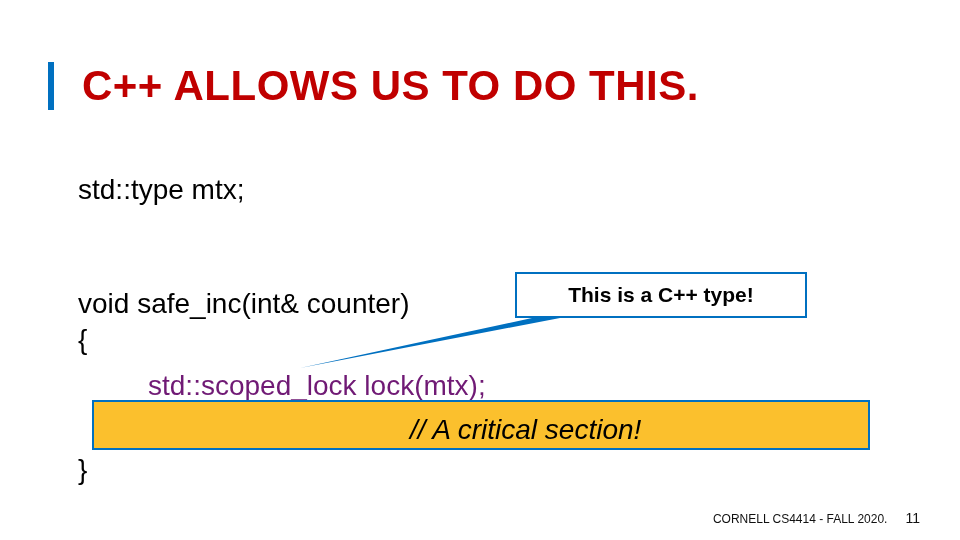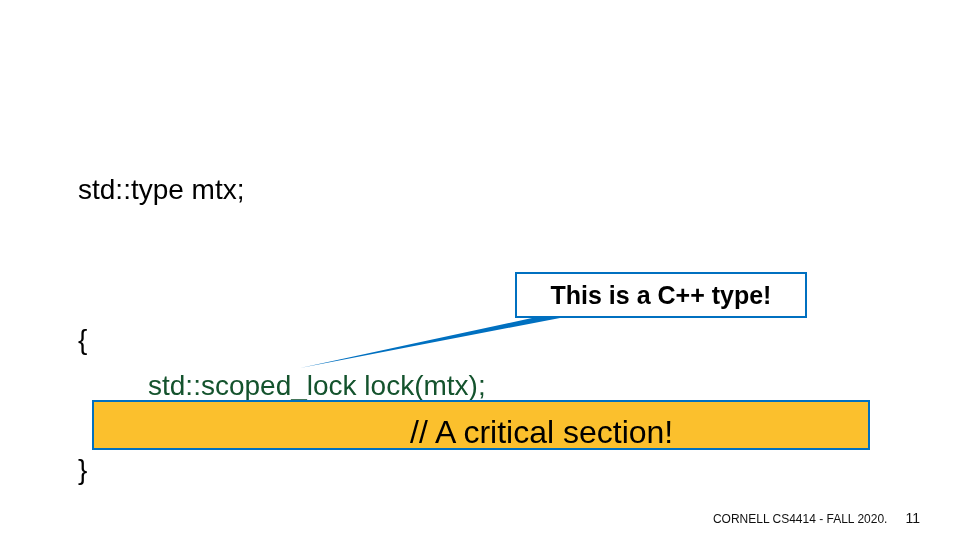--- a/index.html
+++ b/index.html
@@ -6,46 +6,51 @@
   html, body { width: 960px; height: 540px; background: #fff; font-family: Arial, Helvetica, sans-serif; }
   .slide { position: relative; width: 960px; height: 540px; }
 
   .title-group { position: absolute; left: 48px; top: 62px; display: flex; align-items: stretch; }
   .accent-bar { width: 6px; background: #0070c0; margin-right: 28px; }
   .title { color: #c00000; font-weight: 700; font-size: 42px; letter-spacing: 0.5px; line-height: 1.15; }
 
   .code { position: absolute; left: 78px; top: 172px; font-size: 28px; color: #000; line-height: 1.25; }
   .line2 { position: absolute; left: 78px; top: 288px; font-size: 28px; color: #000; }
   .brace-open { position: absolute; left: 78px; top: 324px; font-size: 28px; color: #000; }
-  .line3 { position: absolute; left: 148px; top: 370px; font-size: 28px; color: #14532d; }
+  .line3 { position: absolute; left: 148px; top: 370px; font-size: 28px; color: #701a75; }
   .line4a { position: absolute; left: 148px; top: 414px; font-size: 28px; color: #000; z-index: 3; }
-  .line4b { position: absolute; left: 410px; top: 414px; font-size: 32px; color: #000; z-index: 3; }
+  .line4b { position: absolute; left: 410px; top: 414px; font-size: 28px; color: #000; z-index: 3; font-style: italic; }
   .brace-close { position: absolute; left: 78px; top: 454px; font-size: 28px; color: #000; }
 
   .callout { position: absolute; left: 515px; top: 272px; width: 292px; height: 46px;
              background: #fff; border: 2px solid #0070c0; display: flex;
              align-items: center; justify-content: center; font-weight: 700;
-             font-size: 25px; z-index: 5; }
+             font-size: 21px; z-index: 5; }
   .callout-tail { position: absolute; left: 300px; top: 318px; width: 260px; height: 50px; z-index: 4; }
   .callout-tail svg { width: 100%; height: 100%; display: block; }
 
   .hilite { position: absolute; left: 92px; top: 400px; width: 778px; height: 50px;
             background: #fbc02d; border: 2px solid #0070c0; z-index: 1; }
 
   .footer { position: absolute; right: 40px; bottom: 14px; display: flex; align-items: baseline; gap: 18px; }
   .footer-text { font-size: 12px; color: #111; }
   .page-num { font-size: 14px; color: #111; }
 </style>
 </head>
 <body>
 <div class="slide">
 
+  <div class="title-group">
+    <div class="accent-bar"></div>
+    <div class="title">C++ ALLOWS US TO DO THIS.</div>
+  </div>
 
   <div class="code">std::type mtx;</div>
 
+  <div class="line2">void safe_inc(int&amp; counter)</div>
   <div class="brace-open">{</div>
 
   <div class="callout">
     <span>This is a C++ type!</span>
   </div>
   <div class="callout-tail">
     <svg viewBox="0 0 260 50" preserveAspectRatio="none">
       <polygon points="260,0 232,0 0,50" fill="#0070c0"></polygon>
     </svg>
   </div>

